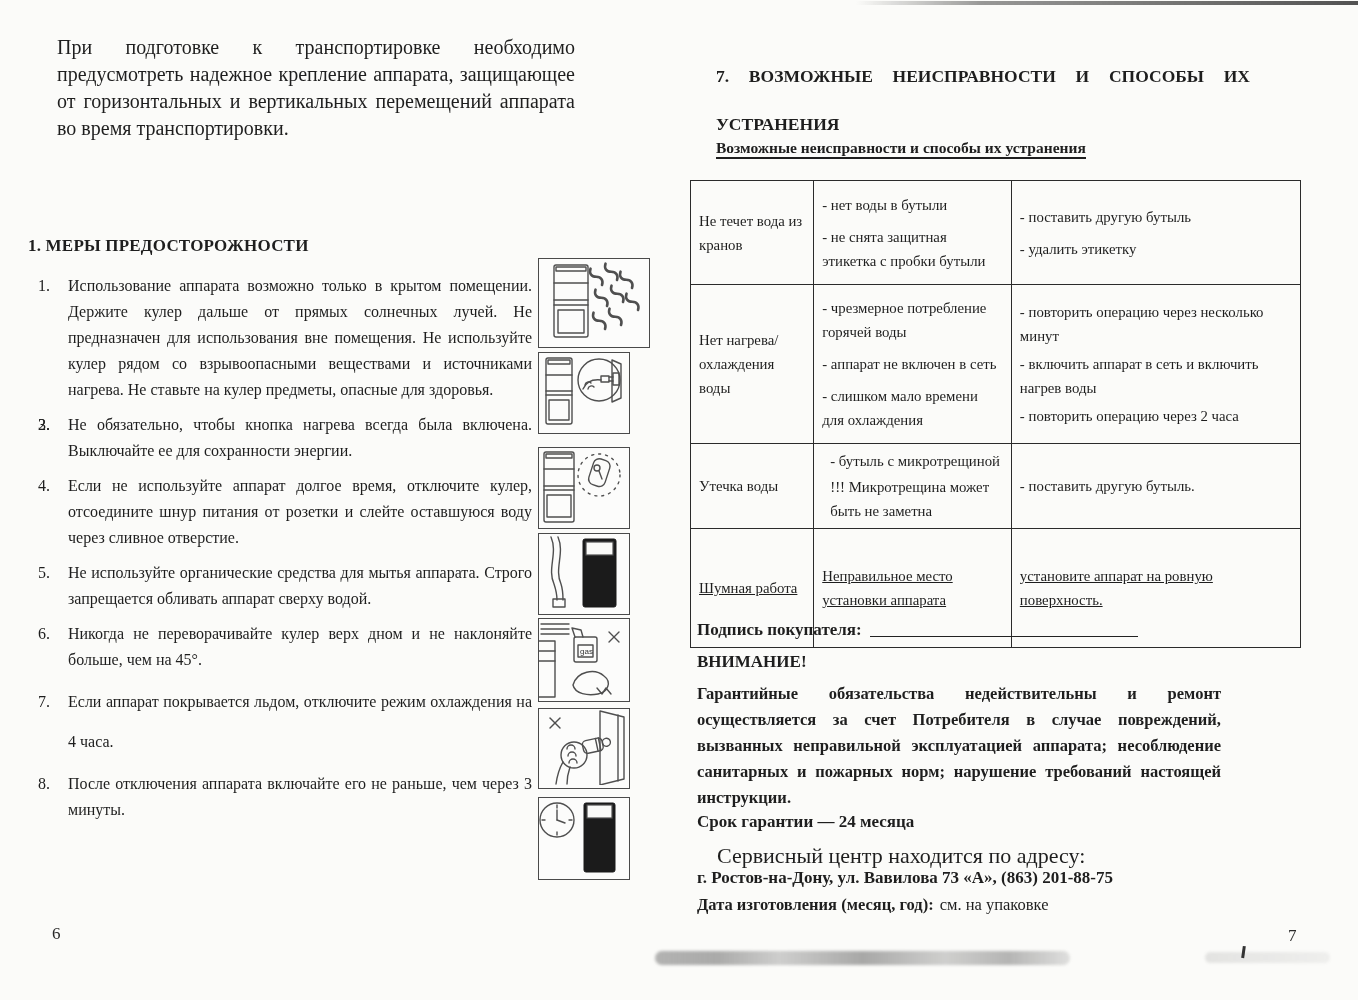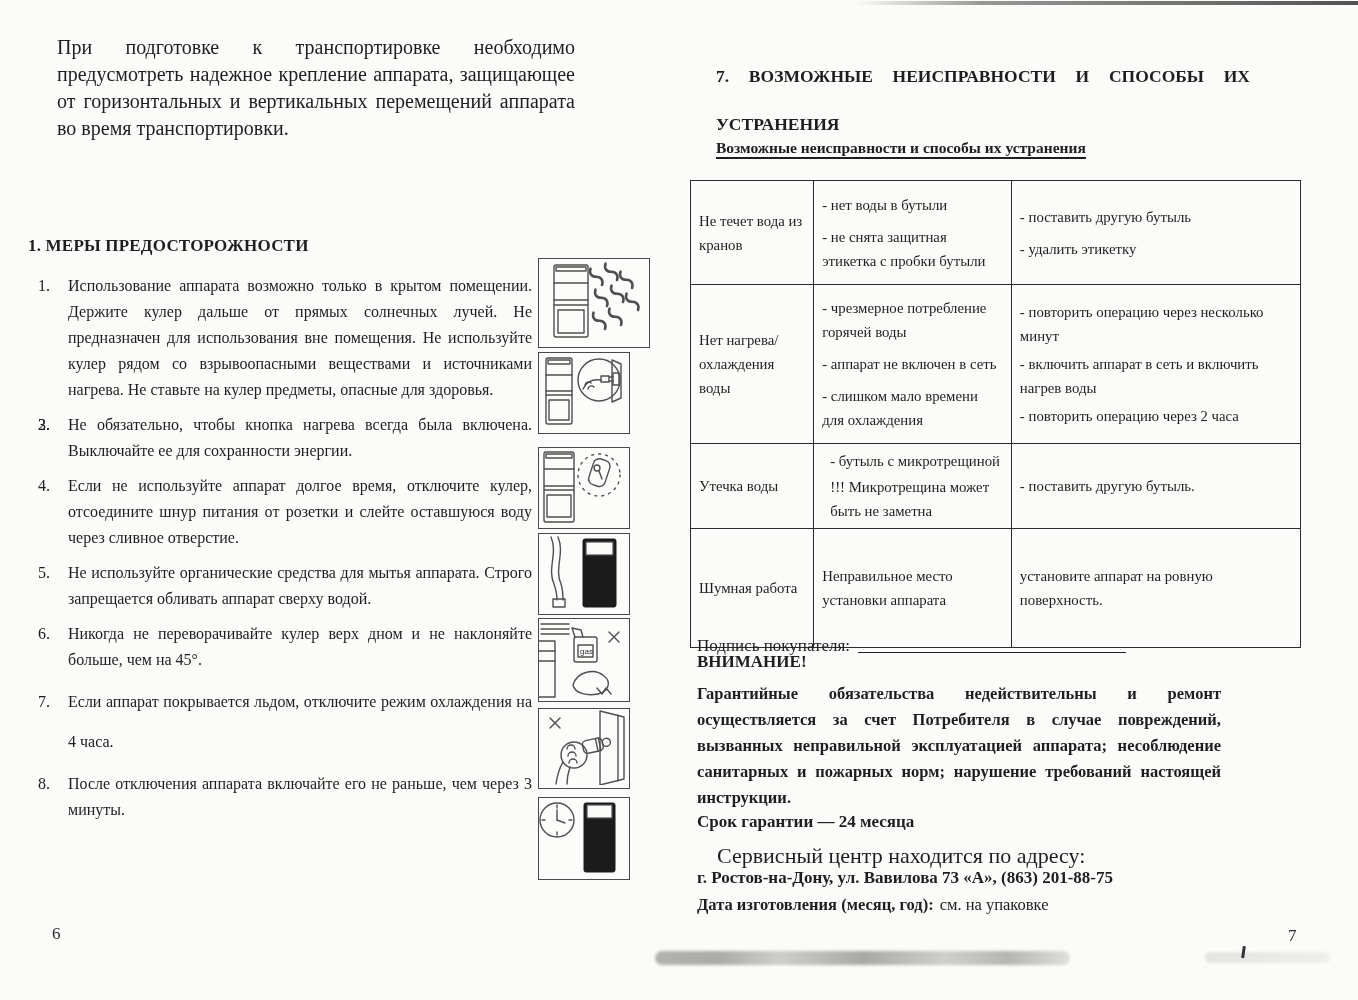--- a/index.html
+++ b/index.html
@@ -38,23 +38,23 @@
   
   .r-title{left:716px;top:52px;width:534px;font-size:17.5px;line-height:48px;font-weight:bold;text-align:justify;}
   .r-caption{left:716px;top:139px;font-size:15.5px;font-weight:bold;}
   .r-caption span{border-bottom:2px solid #1e1e1e;padding-bottom:1px;}
   table.trb{left:690px;top:180px;width:611px;position:absolute;border-collapse:collapse;font-size:14.8px;table-layout:fixed;}
   table.trb td{border:1.6px solid #2b2b2b;padding:3px 8px;vertical-align:middle;line-height:24px;}
   table.trb .c1{width:20.2%;} table.trb .c2{width:32.4%;} table.trb .c3{width:47.4%;}
   table.trb td p{margin:8px 0;}
   tr.row-1{height:104px;} tr.row-2{height:136px;} tr.row-2 td.sol p{margin:4px 0;}
   tr.row-3{height:78px;} tr.row-3 td.cause p{margin:2px 0;padding-left:8px;}
-  tr.row-4{height:119px;}
-
-  .sig{left:697px;top:636px;font-size:17px;font-weight:normal;}
+  tr.row-4{height:119px;text-decoration:underline;}
+
+  .sig{left:697px;top:620px;font-size:17px;font-weight:bold;}
   .sig-line{display:inline-block;width:268px;border-bottom:1.7px solid #222;transform:translateY(2px);margin-left:8px;}
   .attn{left:697px;top:652px;font-size:17px;font-weight:bold;}
   .warranty{left:697px;top:681px;width:524px;font-size:16.5px;line-height:26px;font-weight:bold;text-align:justify;margin:0;}
   .wperiod{left:697px;top:812px;font-size:17px;font-weight:bold;}
   .svc{left:697px;top:843px;font-size:22px;font-weight:normal;margin-left:20px;}
   .addr{left:697px;top:868px;font-size:17px;font-weight:bold;}
   .mdate{left:697px;top:895px;font-size:16.5px;}
   .mdate .lbl{font-weight:bold;}
   .mdate .val{margin-left:6px;}
 

